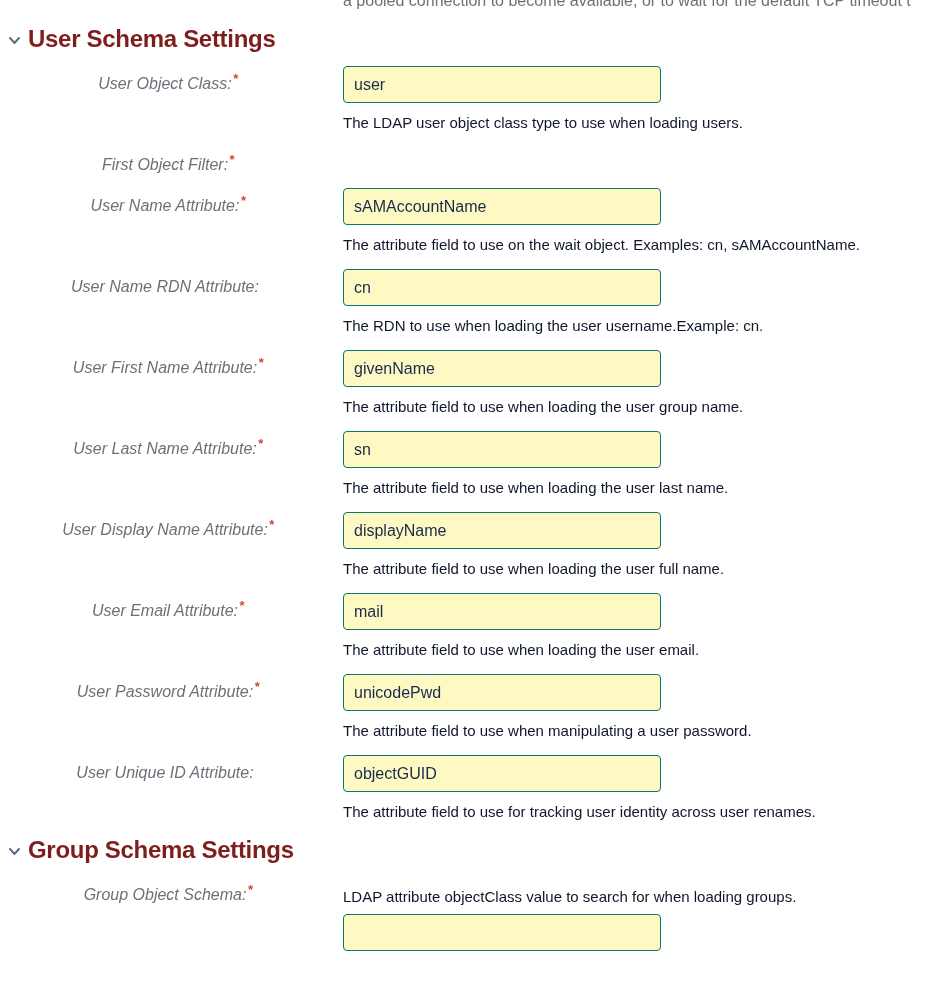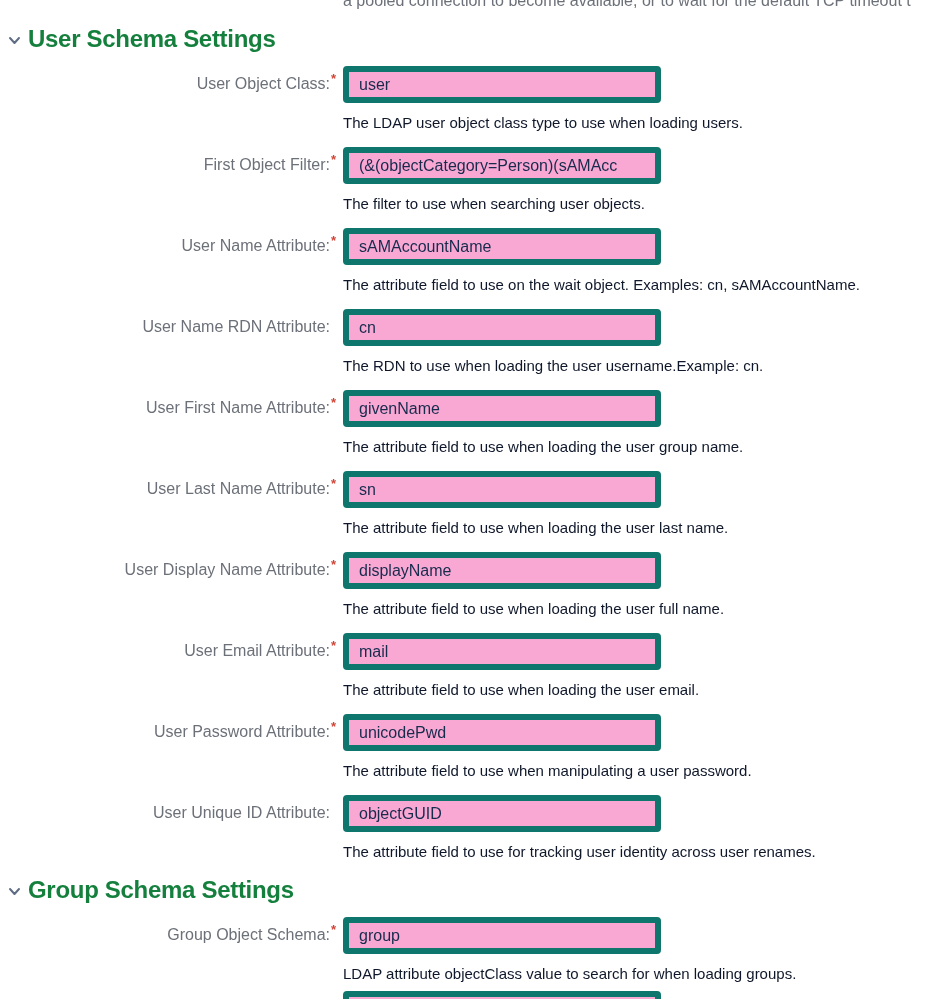--- a/index.html
+++ b/index.html
@@ -24,62 +24,63 @@
   }
   h2.section-header {
     display: flex;
     align-items: center;
     gap: 7px;
     margin: 0 0 13px 0;
     padding-left: 8px;
     font-size: 24px;
     line-height: 28px;
     font-weight: bold;
-    color: #15803d;
+    color: #7f1d1d;
     letter-spacing: -0.3px;
   }
   h2.section-header .chev {
     display: inline-flex;
     width: 13px;
     height: 13px;
     margin-top: 2px;
     cursor: pointer;
   }
   .form-row { display: flex; margin-bottom: 14px; }
   .form-row.last-row { margin-bottom: 7px; }
   .label-col {
     flex: 0 0 330px;
     width: 330px;
-    text-align: right;
+    text-align: center;
     padding-top: 9px;
     font-size: 16px;
     color: #6c7078;
+    font-style: italic;
   }
   .label-inner { position: relative; display: inline-block; }
   .required-marker {
     position: absolute;
     left: 100%;
     top: -4px;
     margin-left: 1px;
     font-size: 13px;
     font-weight: bold;
     color: #d04437;
   }
   .field-col { margin-left: 13px; }
   input.text-input {
     display: block;
     width: 318px;
     height: 37px;
-    border: 6px solid #0f766e;
+    border: 1px solid #0f766e;
     border-radius: 4px;
     padding: 0 10px;
     font-family: "Liberation Sans", sans-serif;
     font-size: 16px;
     color: #172b4d;
-    background: #f9a8d4;
+    background: #fef9c3;
     outline: none;
     overflow: hidden;
     white-space: nowrap;
   }
   .help-text {
     margin-top: 10px;
     font-size: 15px;
     line-height: 20px;
     color: #0f172a;
     max-width: 575px;
@@ -102,24 +103,20 @@
 <div class="form-row">
   <div class="label-col"><span class="label-inner"><span>User Object Class:</span><span class="required-marker">*</span></span></div>
   <div class="field-col">
     <input class="text-input" type="text" value="user" style="">
     <div class="help-text">The LDAP user object class type to use when loading users.</div>
   </div>
 </div>
 
 <div class="form-row">
   <div class="label-col"><span class="label-inner"><span>First Object Filter:</span><span class="required-marker">*</span></span></div>
-  <div class="field-col">
-    <input class="text-input" type="text" value="(&amp;(objectCategory=Person)(sAMAcc" style="">
-    <div class="help-text">The filter to use when searching user objects.</div>
-  </div>
 </div>
 
 <div class="form-row">
   <div class="label-col"><span class="label-inner"><span>User Name Attribute:</span><span class="required-marker">*</span></span></div>
   <div class="field-col">
     <input class="text-input" type="text" value="sAMAccountName" style="">
     <div class="help-text">The attribute field to use on the wait object. Examples: cn, sAMAccountName.</div>
   </div>
 </div>
 
@@ -184,21 +181,20 @@
     <svg viewBox="0 0 13 13" width="13" height="13">
         <polyline points="2,4 6.5,9 11,4" fill="none" stroke="#5e6c84" stroke-width="2" stroke-linecap="round" stroke-linejoin="round"></polyline>
       </svg>
   </span>
   <span>Group Schema Settings</span>
 </h2>
 
 <div class="form-row last-row">
   <div class="label-col"><span class="label-inner"><span>Group Object Schema:</span><span class="required-marker">*</span></span></div>
   <div class="field-col">
-    <input class="text-input" type="text" value="group" style="">
     <div class="help-text">LDAP attribute objectClass value to search for when loading groups.</div>
   </div>
 </div>
 
 <div class="form-row">
   <div class="label-col"></div>
   <div class="field-col">
     <input class="text-input" type="text" style="">
   </div>
 </div>

